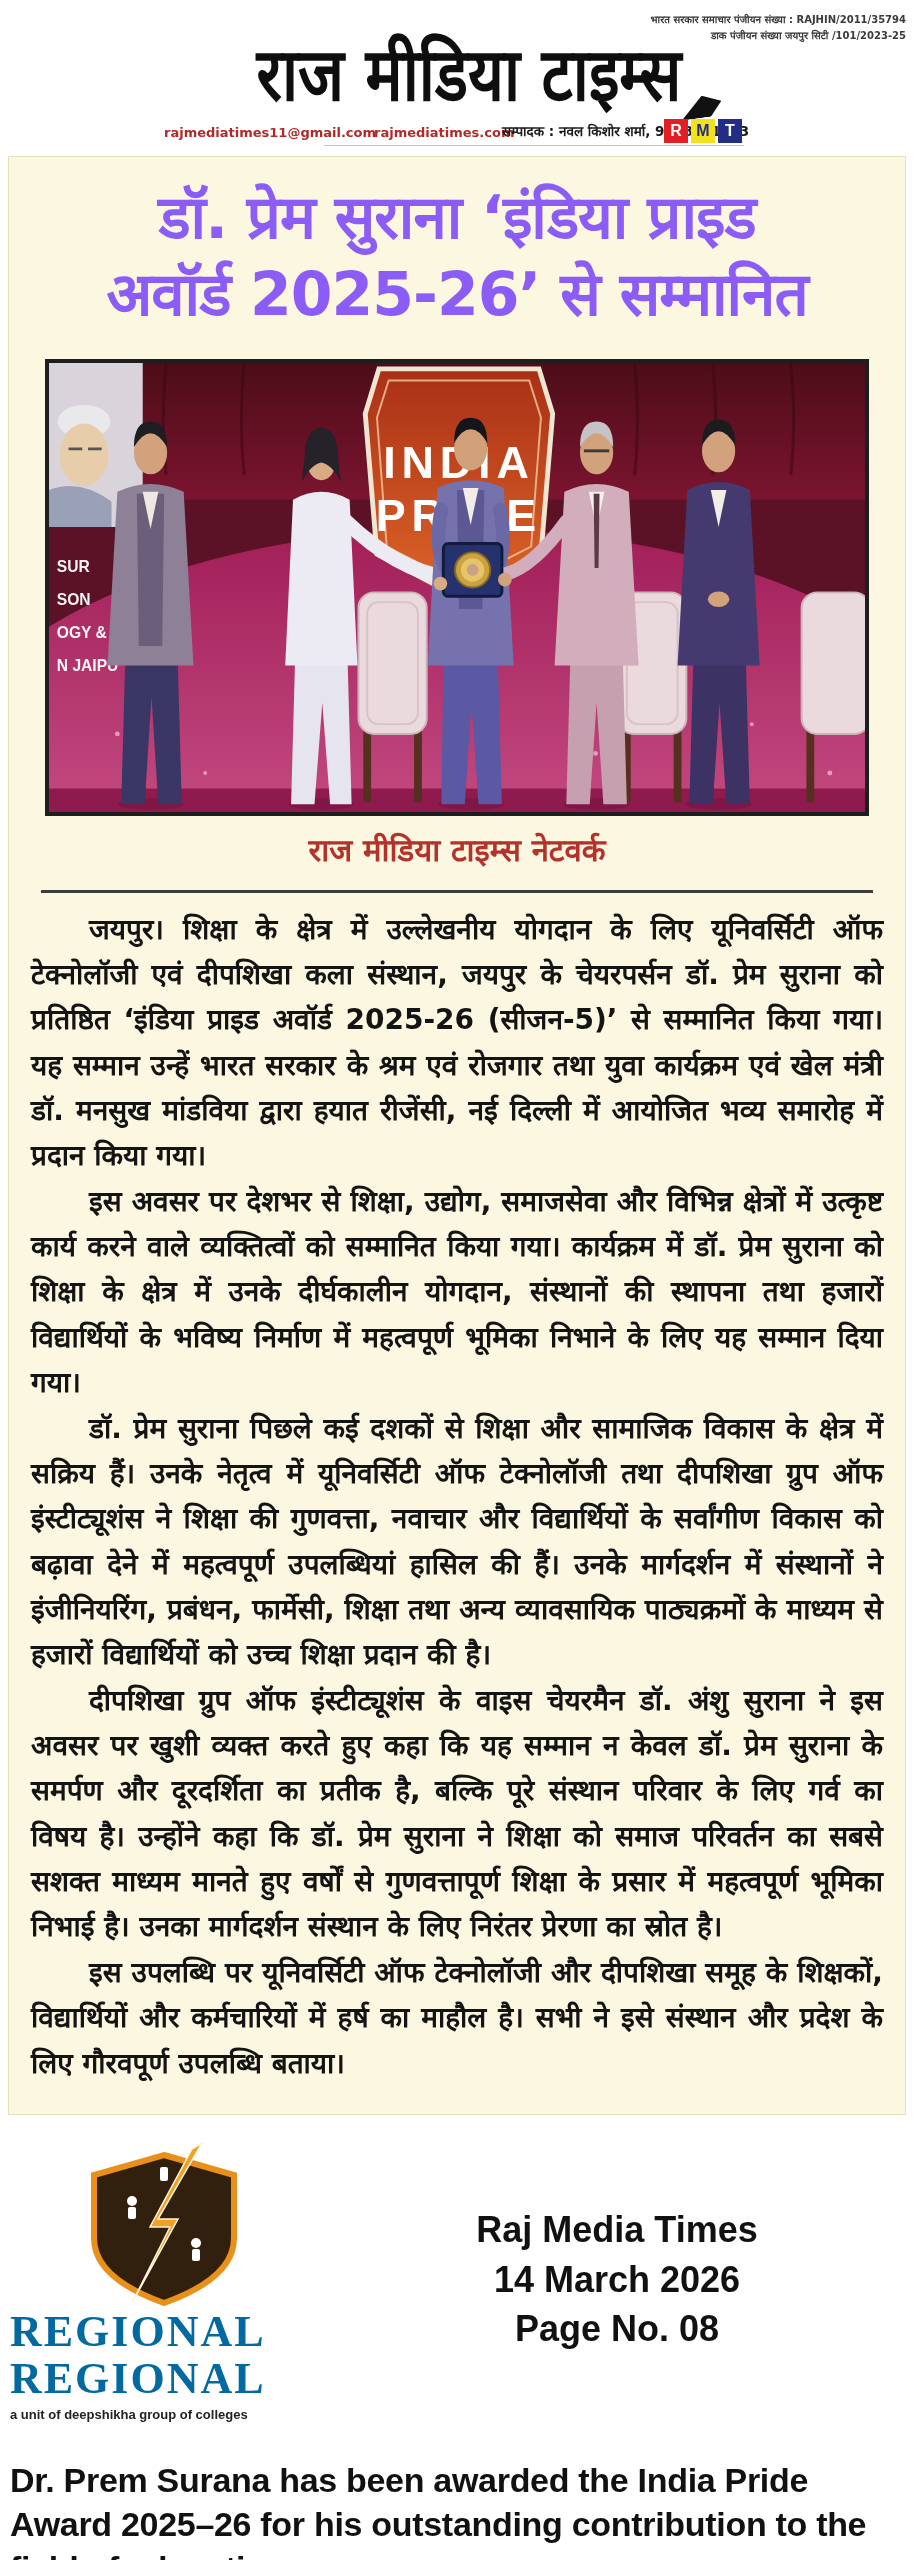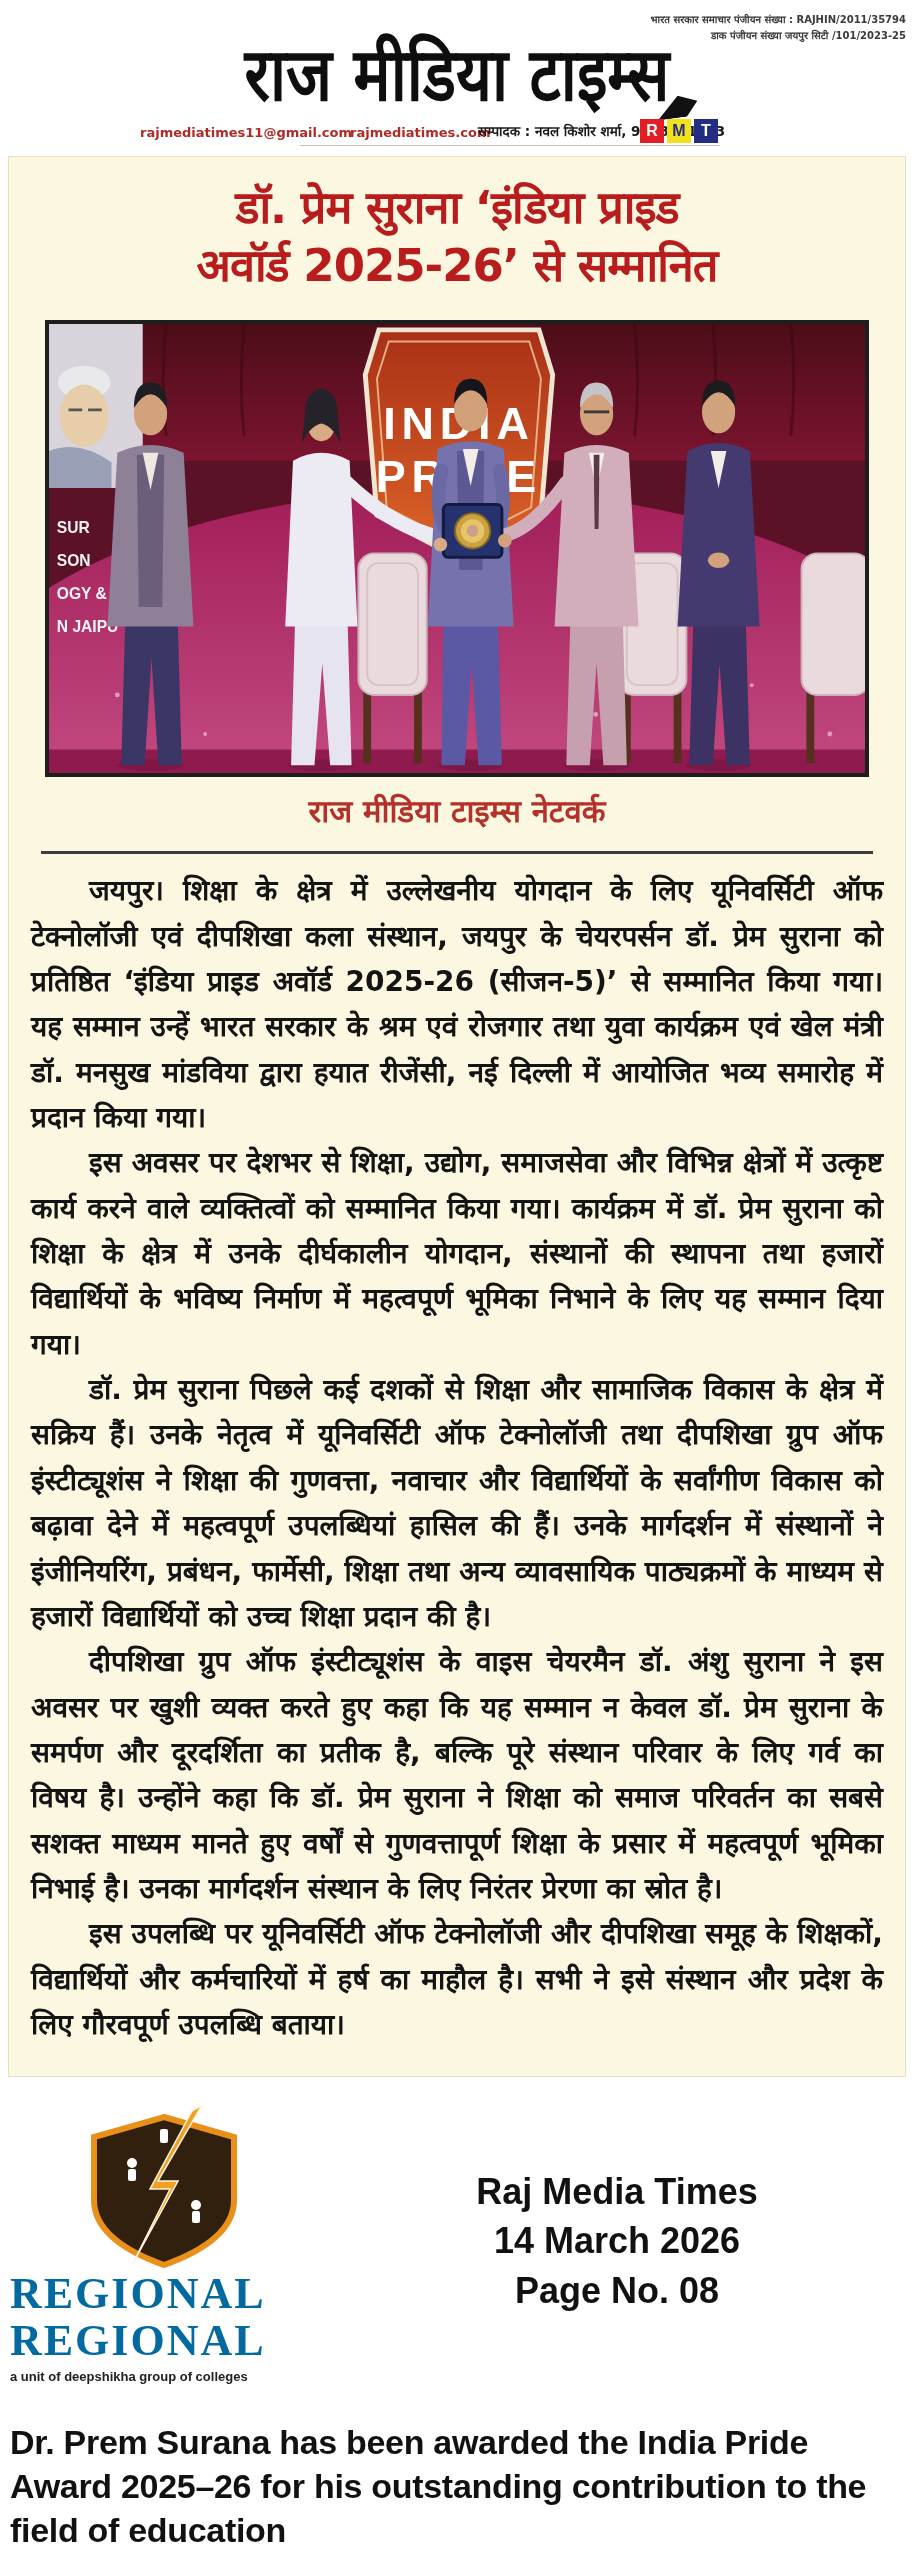--- a/index.html
+++ b/index.html
@@ -1,39 +1,39 @@
 <!DOCTYPE html>
 <html><head>
 <meta charset="utf-8">
 <style>
   * { box-sizing: border-box; margin: 0; padding: 0; }
   body { background:#ffffff; font-family:"DejaVu Sans", sans-serif; }
   .page { width:914px; background:#ffffff; margin:0 auto; }
 
   
-  .masthead { position:relative; padding-top:14px; height:152px; }
+  .masthead { position:relative; padding-top:14px; height:152px;margin-left:24px; }
   .reg-block { position:absolute; top:12px; right:8px; text-align:right;
                font-size:10px; color:#3a3a3a; line-height:1.6; font-weight:bold; }
   .masthead-title { text-align:center; font-size:62px; font-weight:bold; color:#0e0e0e;
                     letter-spacing:0px; margin-top:8px; transform:scaleY(1.18);
                     transform-origin:center top; white-space:nowrap; }
   .masthead-row { position:absolute; left:0; right:0; bottom:6px; height:30px; }
   .m-email   { position:absolute; left:140px; bottom:6px; color:#b02a28; font-weight:bold; font-size:13px; }
   .m-site    { position:absolute; left:350px; bottom:6px; color:#b02a28; font-weight:bold; font-size:13px; }
   .m-editor  { position:absolute; left:478px; bottom:6px; color:#1a1a1a; font-weight:bold; font-size:13.5px; }
   .rmt-logo  { position:absolute; left:640px; bottom:3px; display:flex; gap:3px; }
   .rmt-box   { width:24px; height:24px; display:flex; align-items:center; justify-content:center;
                font-size:16px; font-weight:bold; font-family:"Liberation Sans", sans-serif; }
   .masthead-flag { position:absolute; left:656px; bottom:28px; width:42px; height:22px; background:#111;
                    clip-path:polygon(0 100%, 55% 0, 100% 35%, 70% 100%); transform:rotate(-8deg); }
   .masthead-rule { position:absolute; left:300px; bottom:0; width:420px; border-top:1px solid #c2c2c2; }
 
   
   .article { margin:4px 8px 0; background:#fbf7e1; border:1px solid #e7e0bd; padding:22px 22px 28px; }
-  .headline { text-align:center; font-weight:bold; color:#b91c1c; font-size:45px; line-height:1.28;
+  .headline { text-align:center; font-weight:bold; color:#8b5cf6; font-size:60px; line-height:1.28;
               letter-spacing:-1px; }
   .photo-frame { margin:26px 14px 0; border:4px solid #1e1e1e; background:#000; line-height:0; }
   .photo-frame svg { display:block; width:100%; height:auto; }
   .byline { text-align:center; color:#b5322a; font-weight:bold; font-size:31px; margin-top:12px; }
   .divider { border-top:3px solid #3c3c3c; margin:20px 10px 14px; }
   .body-text { font-size:28px; line-height:1.62; color:#141414; text-align:justify;
                font-weight:600; }
   .body-text p { text-indent:58px; }
   .body-text .dateline { font-weight:800; }
 

